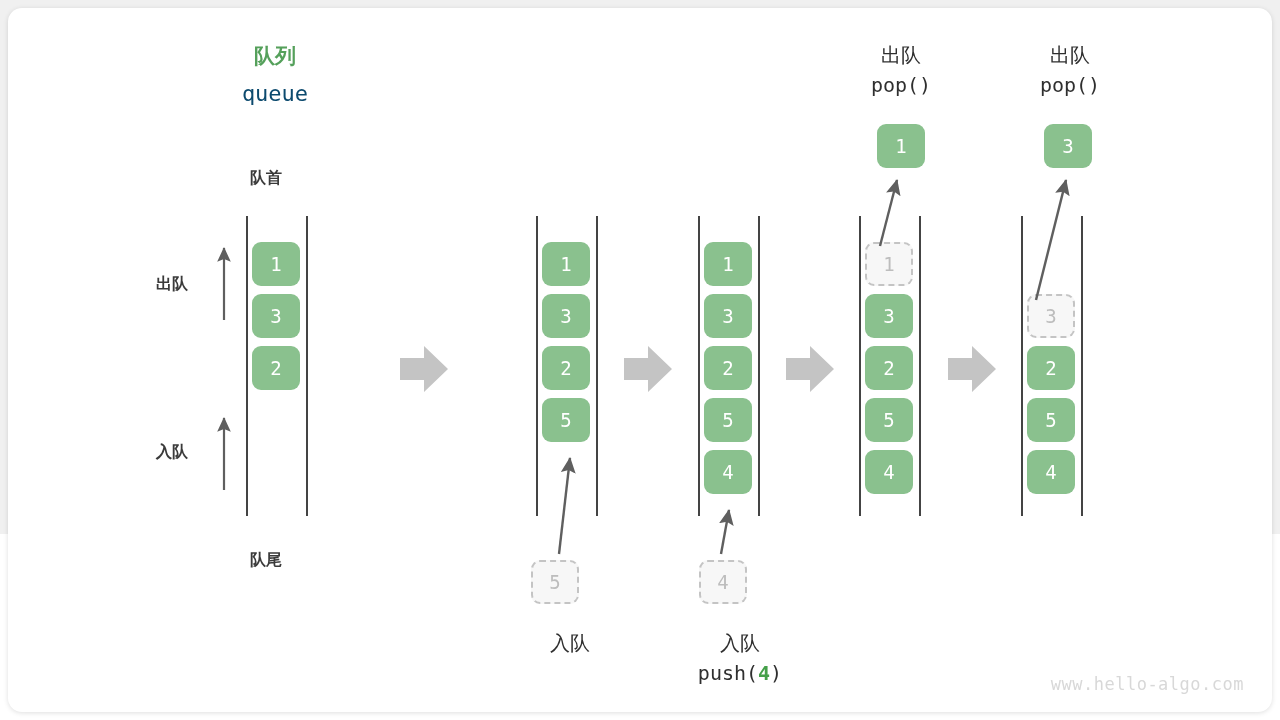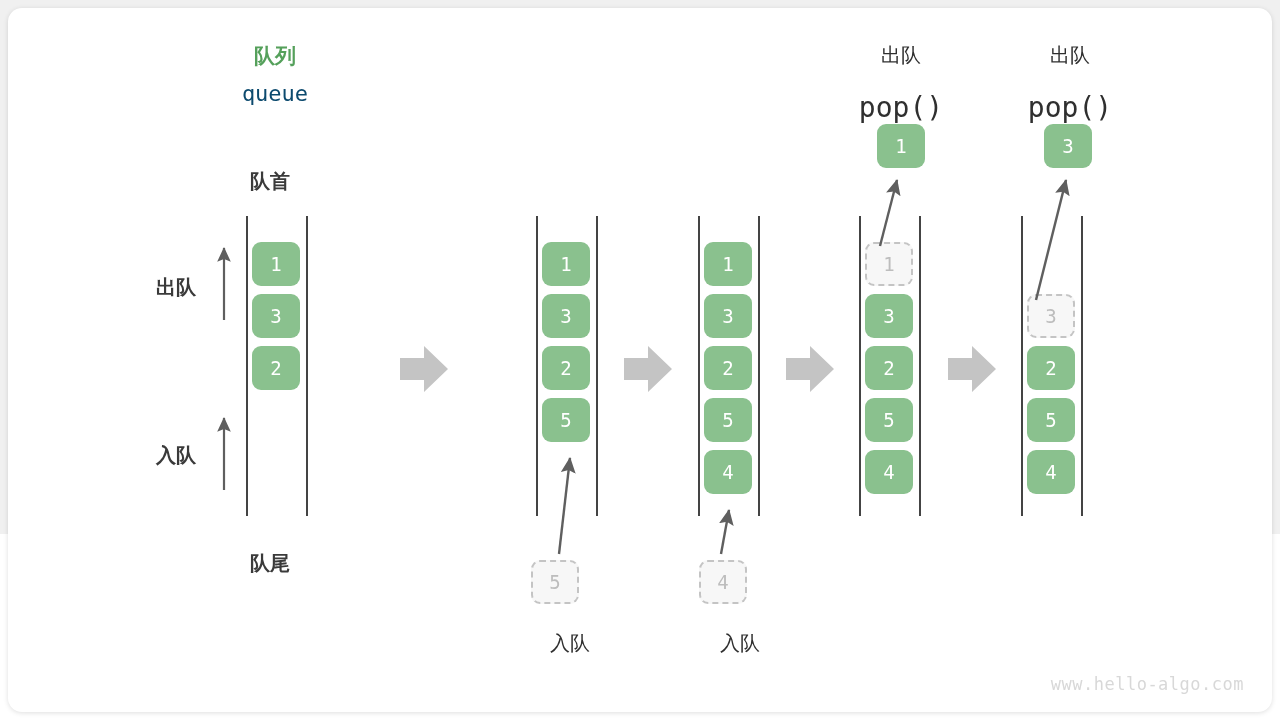--- a/index.html
+++ b/index.html
@@ -29,21 +29,21 @@
     border-radius: 14px;
     box-shadow: 0 1px 5px rgba(0,0,0,0.13);
     overflow: hidden;
   }
 
   
   .label-cn {
     position: absolute;
     font-family: "Liberation Sans", sans-serif;
     font-weight: bold;
-    font-size: 20px;
+    font-size: 16px;
     color: #3a3a3a;
     white-space: nowrap;
   }
   .title-cn {
     position: absolute;
     font-family: "Liberation Sans", sans-serif;
     font-weight: bold;
     font-size: 21px;
     color: #55a05b;
     white-space: nowrap;
@@ -64,26 +64,25 @@
   }
   .op-label .cn {
     font-family: "Liberation Sans", sans-serif;
     font-size: 20px;
     color: #2f2f2f;
     display: block;
     line-height: 30px;
   }
   .op-label .code {
     font-family: "DejaVu Sans Mono", monospace;
-    font-size: 28px;
+    font-size: 20px;
     color: #2f2f2f;
     display: block;
     line-height: 30px;
     letter-spacing: 0px;
-    margin-top: 23px;
   }
   .op-label .code .num {
     color: #45a049;
     font-weight: bold;
   }
 
   
   .rail {
     position: absolute;
     width: 1.5px;
@@ -152,20 +151,21 @@
     <div class="op-label" style="left:982px; top:32px;">
       <span class="cn">出队</span>
       <span class="code">pop()</span>
     </div>
 
     <div class="op-label" style="left:482px; top:620px;">
       <span class="cn">入队</span>
     </div>
     <div class="op-label" style="left:652px; top:620px;">
       <span class="cn">入队</span>
+      <span class="code"><span>push(</span><span class="num">4</span><span>)</span></span>
     </div>
 
     <div>
       <div class="rail" style="left:238px; top:208px; height:300px;"></div>
       <div class="rail" style="left:298px; top:208px; height:300px;"></div>
       <div class="box" style="left:244px; top:234px;">1</div>
       <div class="box" style="left:244px; top:286px;">3</div>
       <div class="box" style="left:244px; top:338px;">2</div>
     </div>
 

